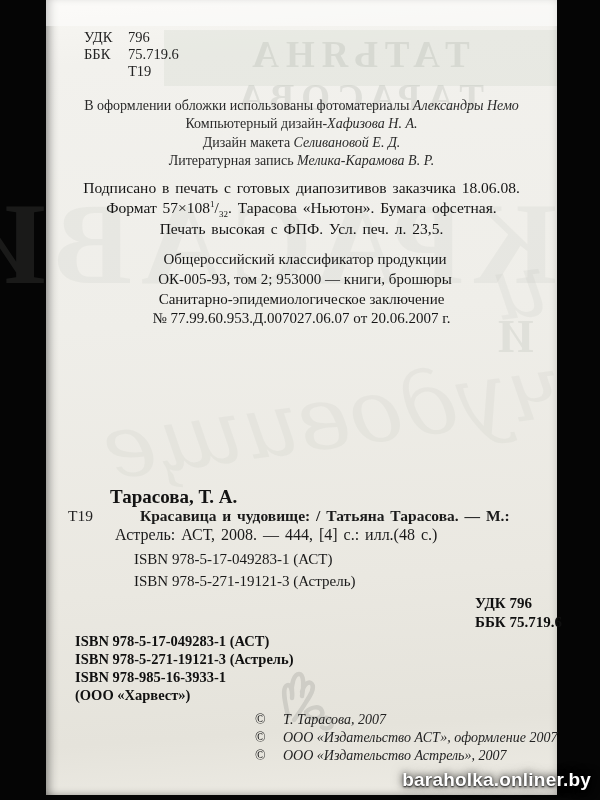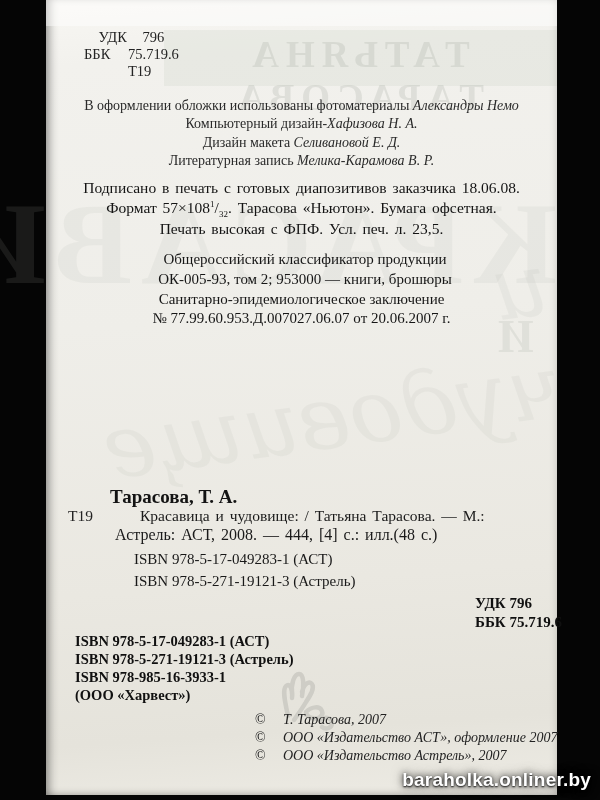--- a/index.html
+++ b/index.html
@@ -13,30 +13,30 @@
     box-shadow:inset 7px 0 10px -4px rgba(0,0,0,.4), inset -5px 0 9px -5px rgba(0,0,0,.15), inset 0 -6px 10px -6px rgba(0,0,0,.2);
   }
   .page::before{content:"";position:absolute;left:0;right:0;top:0;height:26px;background:rgba(255,255,255,.45);}
   .abs{position:absolute;white-space:nowrap;color:#232323;}
   .center{left:0;right:0;text-align:center;white-space:normal;}
   .em{font-style:italic;}
   .b{font-weight:bold;}
   sup.fr,sub.fr{font-size:9px;line-height:0;}
   
   .udc-top{top:29px;left:38px;font-size:14.5px;line-height:17px;z-index:2;}
-  .udc-top .row{display:flex;justify-content:center;}
+  .udc-top .row{display:flex;}
   .udc-top .lbl{width:44px;}
   .udc-top .t19{padding-left:44px;}
   .credits{top:97px;font-size:14px;line-height:18.4px;color:#2a2a2a;z-index:2;}
   .printinfo{top:178px;font-size:15.5px;line-height:20.4px;color:#141414;word-spacing:2px;z-index:2;}
   .classifier{top:249px;font-size:15px;line-height:20px;color:#161616;z-index:2;padding-left:7px;}
   .sanitary{top:290px;font-size:15px;line-height:19px;color:#161616;z-index:2;}
   .author{top:486px;left:64px;font-size:19px;color:#131313;z-index:2;text-align:right;}
   .ccode{top:507px;left:22px;font-size:15.5px;z-index:2;}
-  .entry1{top:507px;left:94px;font-size:15.5px;color:#1a1a1a;word-spacing:2px;z-index:2;}
+  .entry1{top:507px;left:94px;font-size:15.5px;color:#1a1a1a;word-spacing:2px;z-index:2;font-weight:bold;}
   .entry2{top:526px;left:69px;font-size:16px;color:#1a1a1a;word-spacing:2px;z-index:2;}
   .isbn-a{top:551px;left:88px;font-size:15px;color:#181818;z-index:2;}
   .isbn-b{top:573px;left:88px;font-size:15px;color:#181818;z-index:2;}
   .udc-right{top:594px;left:429px;font-size:15px;line-height:18.5px;color:#101010;z-index:2;}
   .isbn-left{top:632px;left:29px;font-size:14.5px;line-height:18px;color:#101010;z-index:2;}
   .copyrights{top:711px;left:209px;font-size:14px;line-height:18.2px;font-style:italic;color:#222;z-index:2;}
   .copyrights .row{display:flex;}
   .copyrights .sym{width:28px;font-style:normal;}
   
   .ghost{position:absolute;color:#aeb3aa;transform:scaleX(-1);pointer-events:none;z-index:1;}

